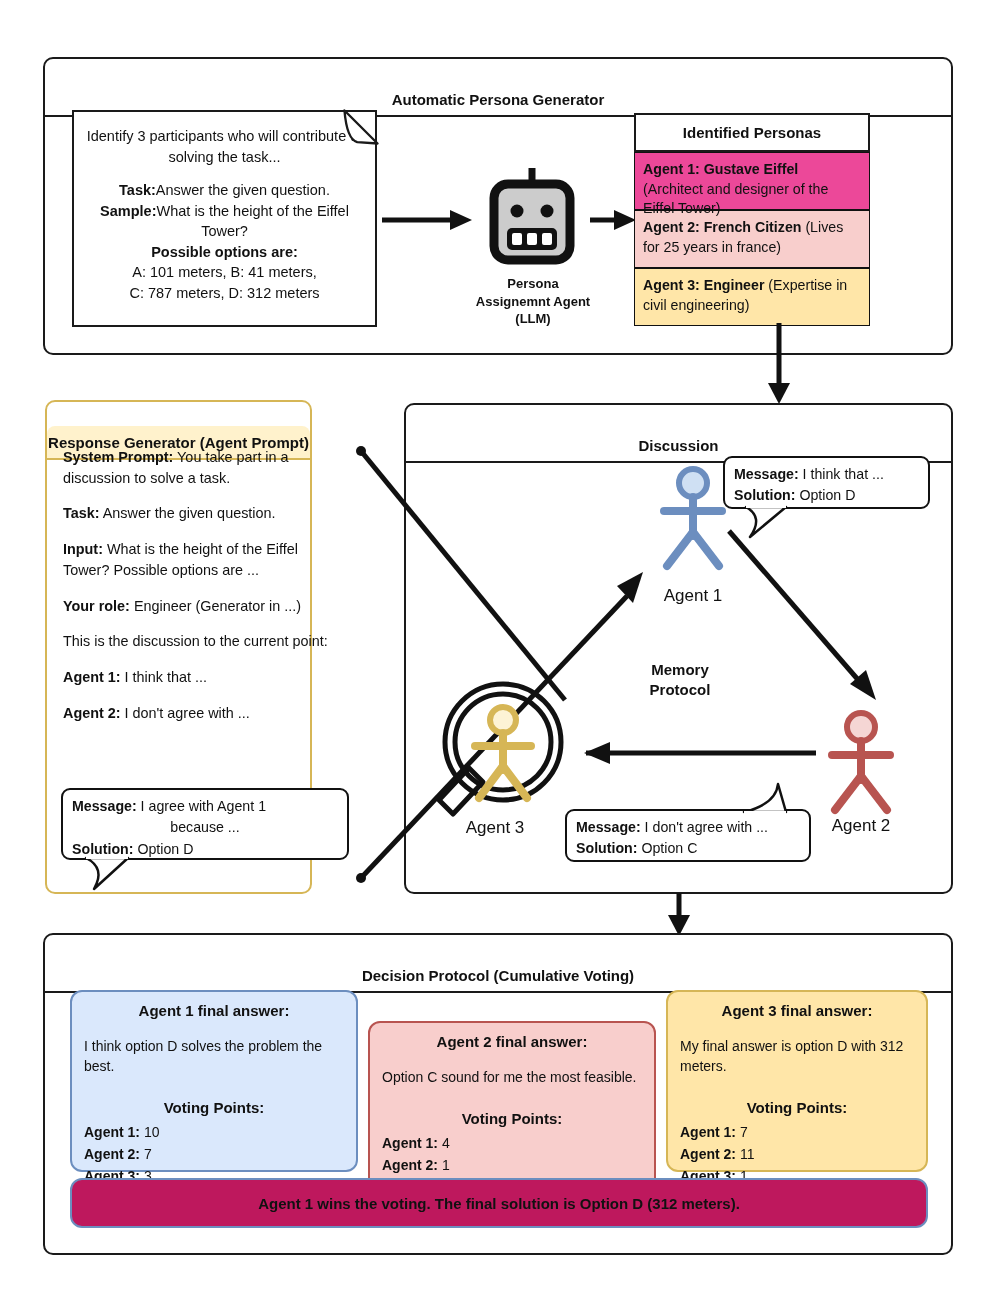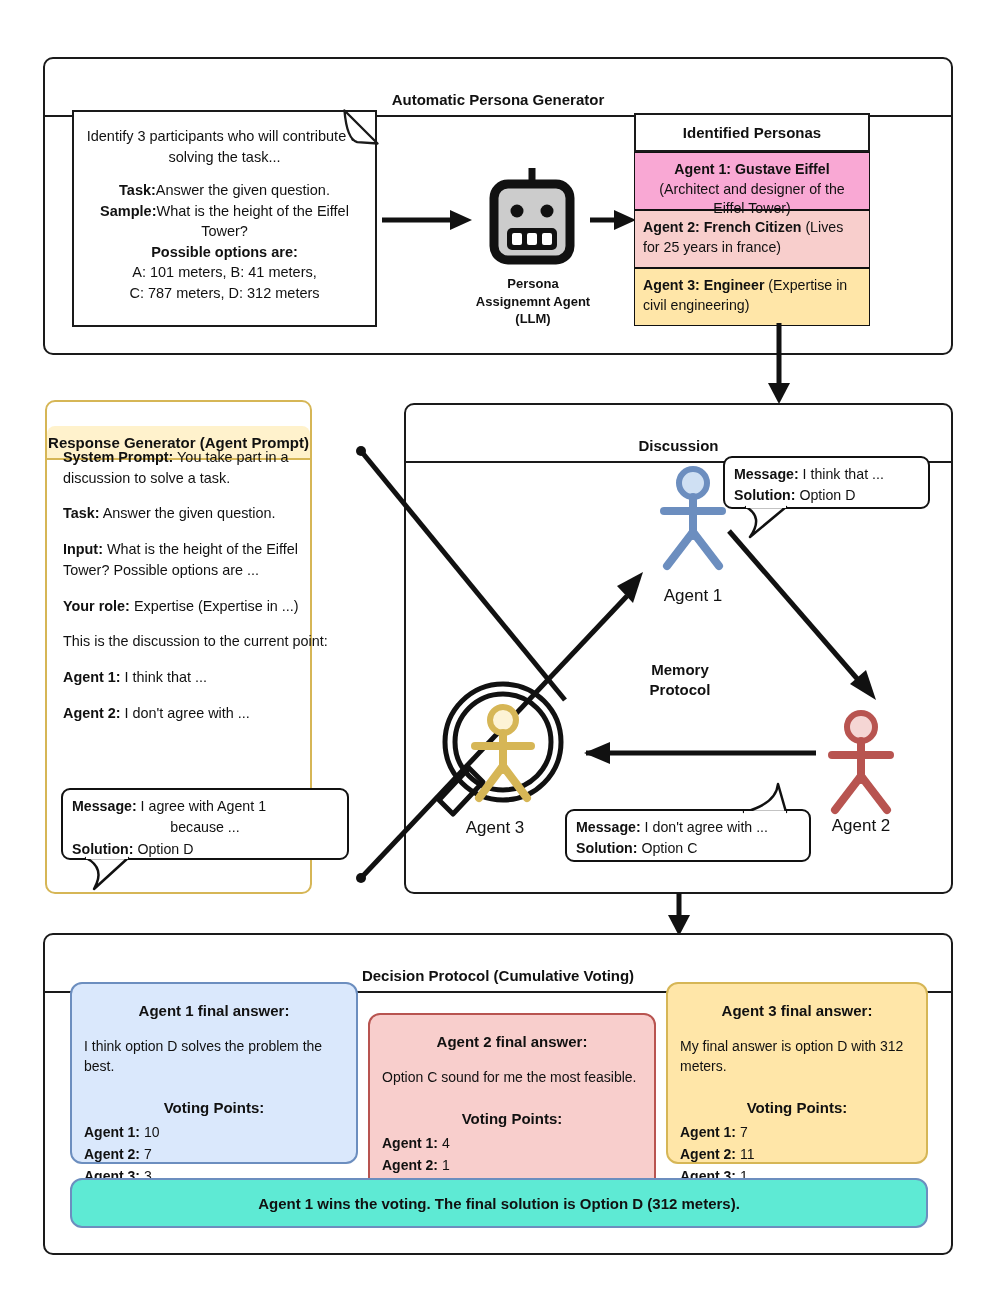--- a/index.html
+++ b/index.html
@@ -19,21 +19,21 @@
   .note{position:absolute;border:2.5px solid #1a1a1a;background:#fff;box-sizing:border-box;}
   .note .fold{position:absolute;right:-2.5px;top:-2.5px;width:34px;height:34px;}
   .note-body{padding:14px 12px 10px 12px;font-size:14.5px;line-height:1.42;text-align:center;}
   .note-body p{margin:0 0 0 0;}
   .note-body .gap{height:13px;}
 
   
   .personas{position:absolute;box-sizing:border-box;}
   .personas .p-head{border:2px solid #1a1a1a;background:#fff;text-align:center;font-weight:bold;font-size:15px;padding:9px 4px;box-sizing:border-box;}
   .personas .p-row{border:1.5px solid;font-size:14.2px;line-height:1.38;padding:7px 8px 8px 8px;box-sizing:border-box;}
-  .p-blue{background:#f9a8d4;border-color:#6c8ebf;text-align:center;}
+  .p-blue{background:#ec4899;border-color:#6c8ebf;}
   .p-red{background:#f8cecc;border-color:#b85450;}
   .p-yel{background:#ffe6a8;border-color:#d6b656;}
 
   
   .rg-body{position:absolute;font-size:14.4px;line-height:1.44;}
   .rg-body .blk{margin-bottom:15px;}
   b{font-weight:bold;}
 
   
   .bubble{position:absolute;border:2.5px solid #111;border-radius:9px;background:#fff;box-sizing:border-box;padding:6px 9px;font-size:14.2px;line-height:1.5;}
@@ -43,29 +43,29 @@
   .robot{position:absolute;}
   .robot-cap{position:absolute;text-align:center;font-weight:bold;font-size:13px;line-height:1.35;}
 
   
   .figure{position:absolute;}
   .fig-label{position:absolute;font-weight:normal;font-size:17px;text-align:center;}
 
   .memlabel{position:absolute;text-align:center;font-weight:bold;font-size:15px;line-height:1.3;}
 
   
-  .card{position:absolute;border:2px solid;border-radius:12px;box-sizing:border-box;padding:16px 12px;font-size:14px;line-height:1.42;}
+  .card{position:absolute;border:2px solid;border-radius:12px;box-sizing:border-box;padding:8px 12px;font-size:14px;line-height:1.42;margin-top:8px;}
   .card .c-title{text-align:center;font-weight:bold;font-size:15px;margin-bottom:16px;}
   .card .c-text{margin-bottom:20px;}
   .card .vp-title{text-align:center;font-weight:bold;font-size:15px;margin-bottom:5px;}
   .card .vp-row{margin-bottom:2px;}
   .c-blue{background:#dae8fc;border-color:#6c8ebf;}
   .c-red{background:#f8cecc;border-color:#b85450;}
   .c-yel{background:#ffe6a8;border-color:#d6b656;}
-  .winner{position:absolute;border:2px solid #6c8ebf;background:#5eead4;border-radius:12px;
+  .winner{position:absolute;border:2px solid #6c8ebf;background:#be185d;border-radius:12px;
           display:flex;align-items:center;justify-content:center;font-weight:bold;font-size:15px;box-sizing:border-box;}
 
   svg{display:block;overflow:visible;}
 </style>
 </head>
 <body>
 
 <div class="stage">
 
   <div class="panel" style="left:43px;top:57px;width:910px;height:298px;">
@@ -134,21 +134,21 @@
   </svg>
 
   <div class="panel tinted" style="left:45px;top:400px;width:267px;height:494px;">
     <div class="panel-title">Response Generator (Agent Prompt)</div>
   </div>
 
   <div class="rg-body" style="left:63px;top:447px;width:283px;">
     <div class="blk"><b>System Prompt:</b><span> You take part in a discussion to solve a task.</span></div>
     <div class="blk"><b>Task:</b><span> Answer the given question.</span></div>
     <div class="blk"><b>Input:</b><span> What is the height of the Eiffel Tower? Possible options are ...</span></div>
-    <div class="blk"><b>Your role:</b><span> Expertise (Expertise in ...)</span></div>
+    <div class="blk"><b>Your role:</b><span> Engineer (Generator in ...)</span></div>
     <div class="blk"><span>This is the discussion to the current point:</span></div>
     <div class="blk"><b>Agent 1:</b><span> I think that ...</span></div>
     <div class="blk"><b>Agent 2:</b><span> I don't agree with ...</span></div>
   </div>
 
   <div class="bubble" style="left:61px;top:788px;width:288px;height:72px;">
     <div><b>Message:</b><span> I agree with Agent 1</span></div>
     <div style="text-align:center;"><span>because ...</span></div>
     <div><b>Solution:</b><span> Option D</span></div>
   </div>

